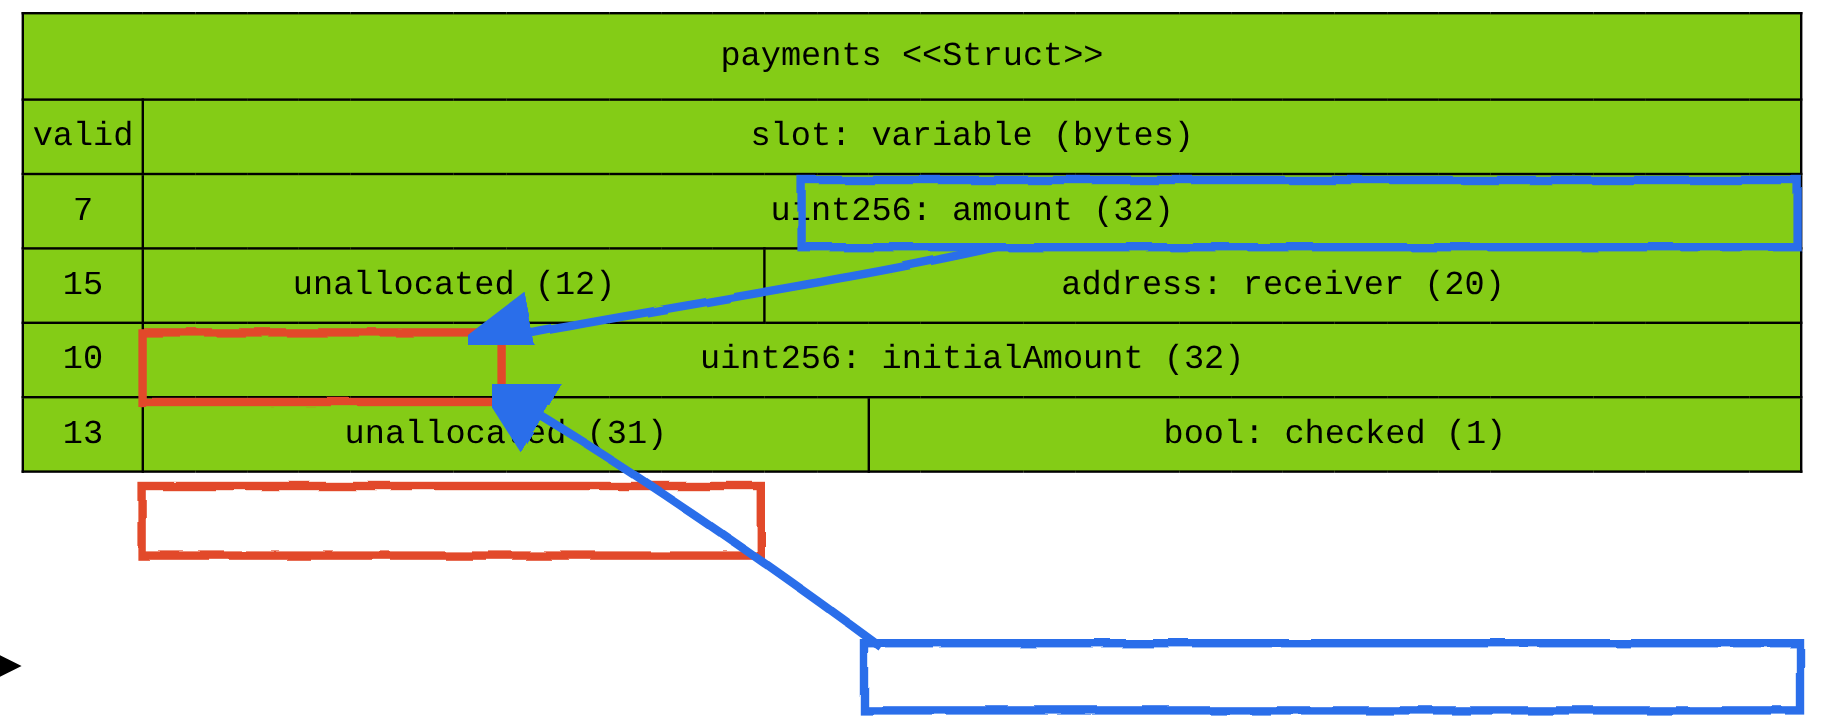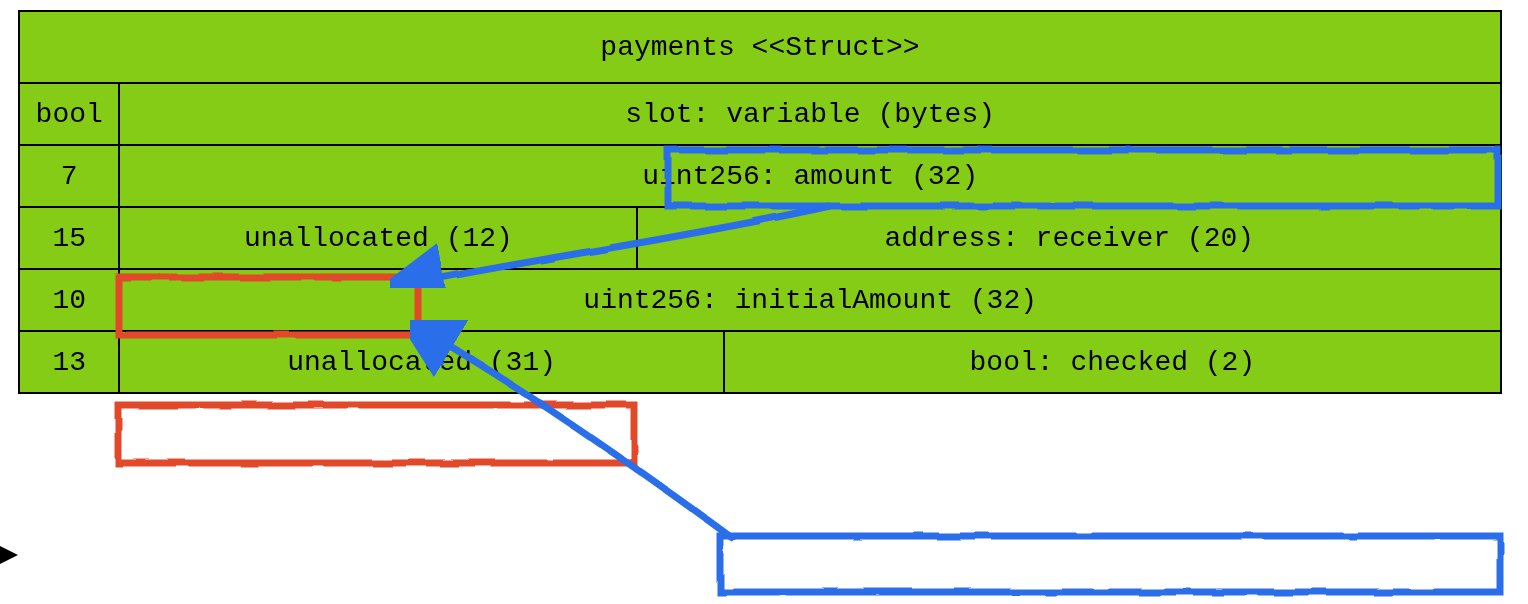--- a/index.html
+++ b/index.html
@@ -113,21 +113,21 @@
         <col class="byte">
         <col class="byte">
         <col class="byte">
     </colgroup>
 
     <tbody>
         <tr>
       <th class="title" colspan="33">payments &lt;&lt;Struct&gt;&gt;</th>
     </tr>
     <tr>
-      <th>bool</th>
+      <th>valid</th>
       <th colspan="32">slot: variable (bytes)</th>
     </tr>
 
 
     <tr>
       <td>7</td>
       <td colspan="32">uint256: amount (32)</td>
     </tr>
 
 
@@ -139,21 +139,21 @@
     </tr>
 
     <tr>
       <td>10</td>
       <td colspan="32">uint256: initialAmount (32)</td>
     </tr>
 
     <tr>
       <td>13</td>
       <td colspan="14">unallocated (31)</td>
-      <td colspan="18">bool: checked (2)</td>
+      <td colspan="18">bool: checked (1)</td>
     </tr>
   </tbody>
     </table>
 
   <div class="left-arrowhead"></div>
 
   <svg class="overlay">
     <defs>
       <filter id="rough">
         <feTurbulence type="fractalNoise" baseFrequency="0.03" numOctaves="1" result="noise"></feTurbulence>

